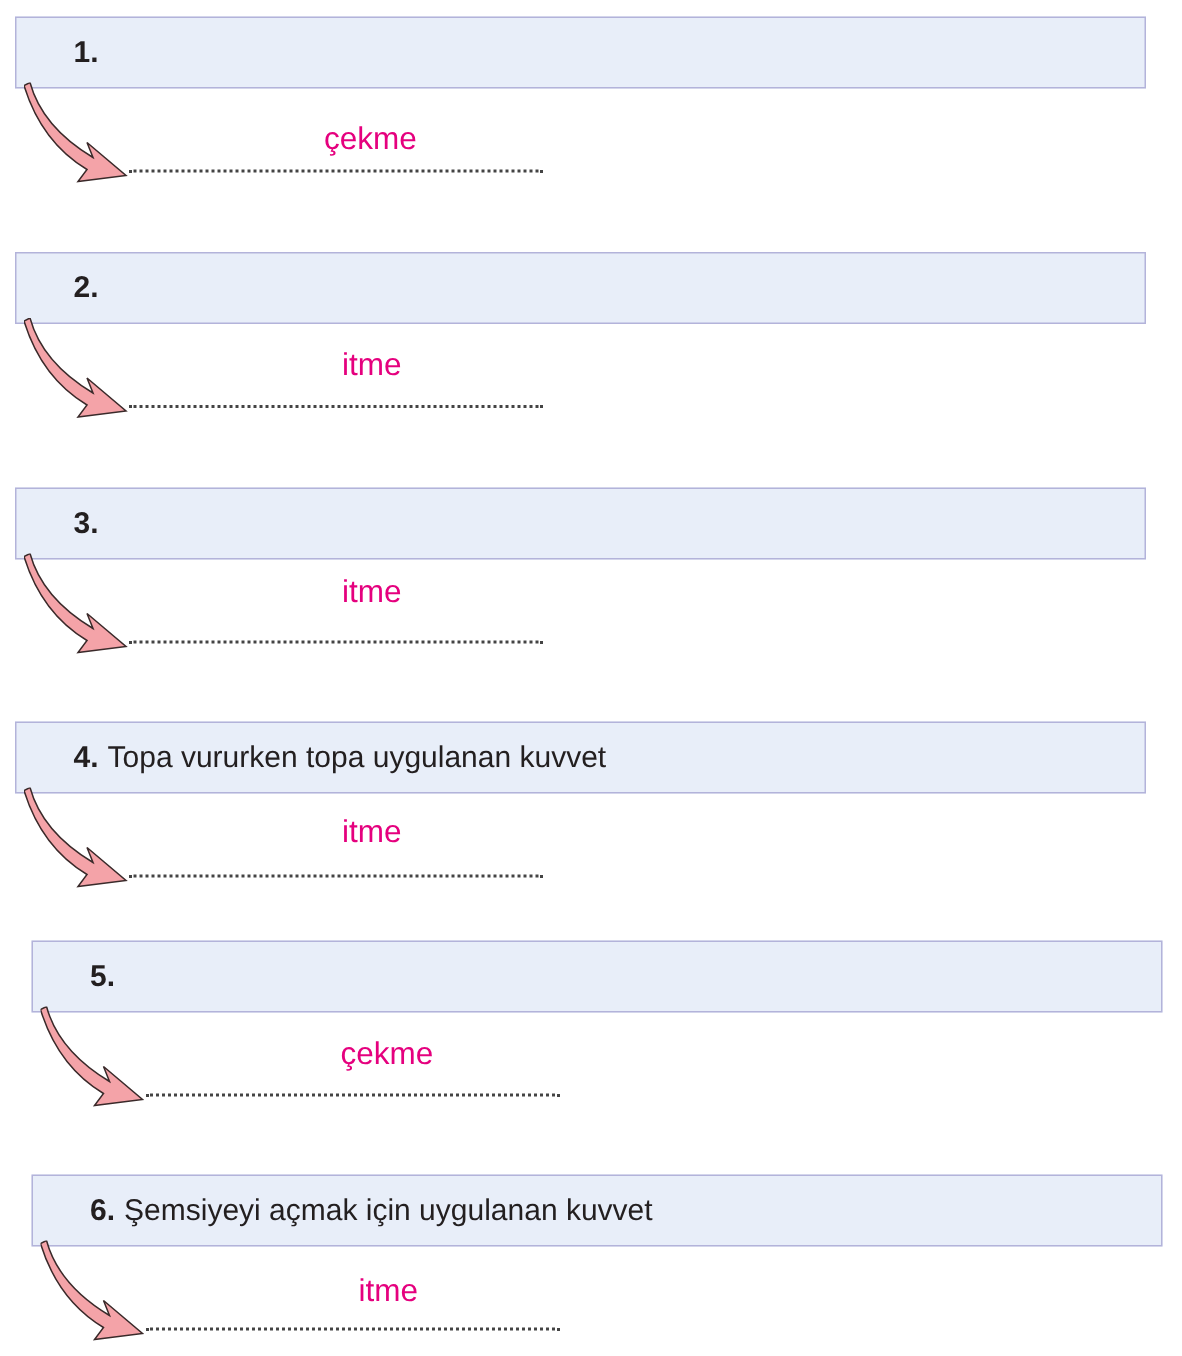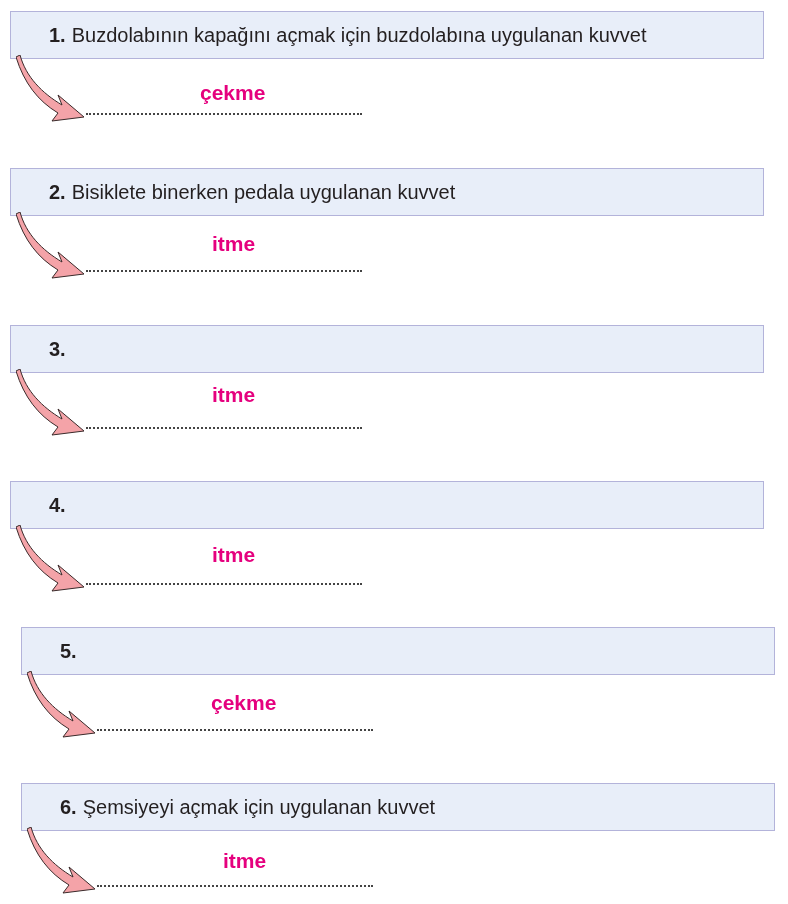--- a/index.html
+++ b/index.html
@@ -1,50 +1,48 @@
 <!DOCTYPE html>
 <html><head>
 <meta charset="utf-8">
 <style>
   html,body{margin:0;padding:0;background:#fff;}
   body{width:788px;height:904px;position:relative;overflow:hidden;font-family:"Liberation Sans",sans-serif;}
   .item{position:absolute;left:0;width:788px;height:140px;}
   .qbox{position:absolute;top:0;height:48px;width:754px;background:#e8eef9;border:1.5px solid #b3b3da;box-sizing:border-box;display:flex;align-items:center;padding-left:38px;font-size:20px;color:#231f20;}
   .qbox b{font-weight:bold;margin-right:6px;}
   .arrow{position:absolute;top:44px;width:80px;height:72px;}
-  .answer{position:absolute;top:70px;font-size:21px;font-weight:bold;color:#e5007e;}
+  .answer{position:absolute;top:70px;font-size:21px;font-weight:normal;color:#e5007e;margin-left:16px;}
   .dots{position:absolute;top:100px;width:276px;border-bottom:2px dotted #444;height:2px;}
 </style>
 </head>
 <body>
 
 <svg width="0" height="0" style="position:absolute">
   <defs>
     <g id="arr">
       <path d="M4,0 C10,22 26,38 46,50 L42,40 L68,62 L36,66 L42,58 C22,46 8,28 0,2 Z" fill="#f4a3a8" stroke="#3a2a2a" stroke-width="1"></path>
     </g>
   </defs>
 </svg>
 
 <div class="item" style="top:11px;">
   <div class="qbox" style="left:10px;">
     <b>1.</b>
-      <span>Buzdolabının kapağını açmak için buzdolabına uygulanan kuvvet</span>
   </div>
   <svg class="arrow" style="left:16px;" viewBox="0 0 80 72">
       <use href="#arr"></use>
     </svg>
   <span class="answer" style="left:200px;">çekme</span>
   <div class="dots" style="left:86px;"></div>
 </div>
 
 <div class="item" style="top:168px;">
   <div class="qbox" style="left:10px;">
     <b>2.</b>
-      <span>Bisiklete binerken pedala uygulanan kuvvet</span>
   </div>
   <svg class="arrow" style="left:16px;" viewBox="0 0 80 72">
       <use href="#arr"></use>
     </svg>
   <span class="answer" style="left:212px;top:64px;">itme</span>
   <div class="dots" style="left:86px;"></div>
 </div>
 
 <div class="item" style="top:325px;">
   <div class="qbox" style="left:10px;">
@@ -53,20 +51,21 @@
   <svg class="arrow" style="left:16px;" viewBox="0 0 80 72">
       <use href="#arr"></use>
     </svg>
   <span class="answer" style="left:212px;top:58px;">itme</span>
   <div class="dots" style="left:86px;"></div>
 </div>
 
 <div class="item" style="top:481px;">
   <div class="qbox" style="left:10px;">
     <b>4.</b>
+      <span>Topa vururken topa uygulanan kuvvet</span>
   </div>
   <svg class="arrow" style="left:16px;" viewBox="0 0 80 72">
       <use href="#arr"></use>
     </svg>
   <span class="answer" style="left:212px;top:62px;">itme</span>
   <div class="dots" style="left:86px;"></div>
 </div>
 
 <div class="item" style="top:627px;">
   <div class="qbox" style="left:21px;">

